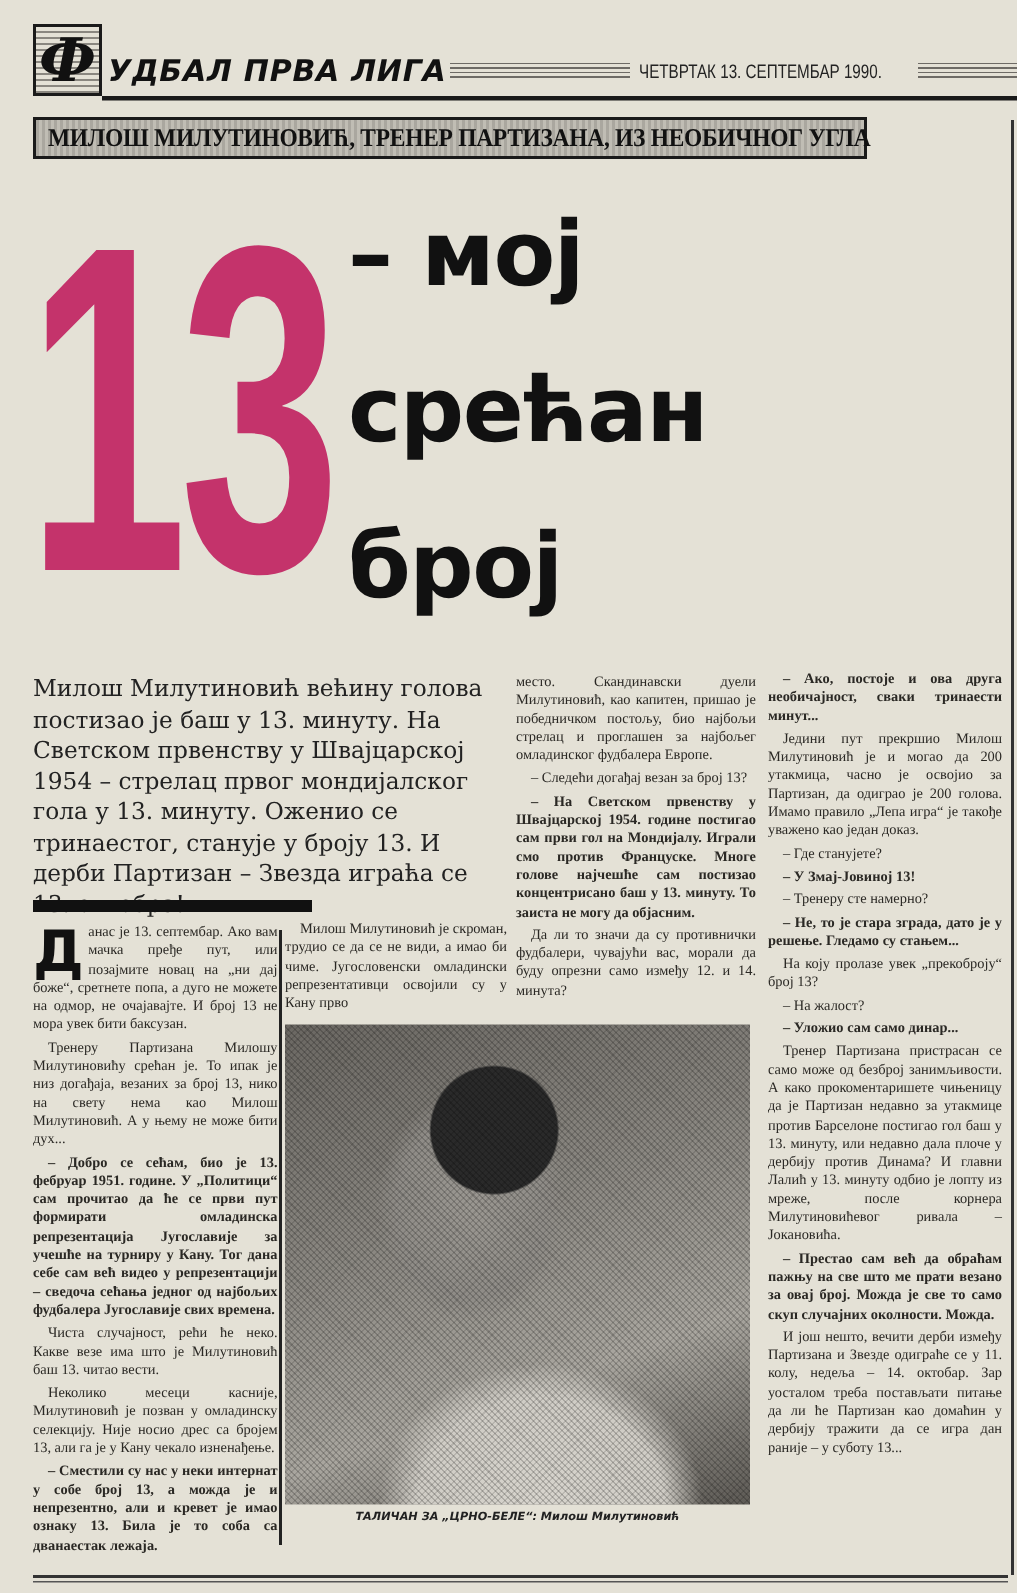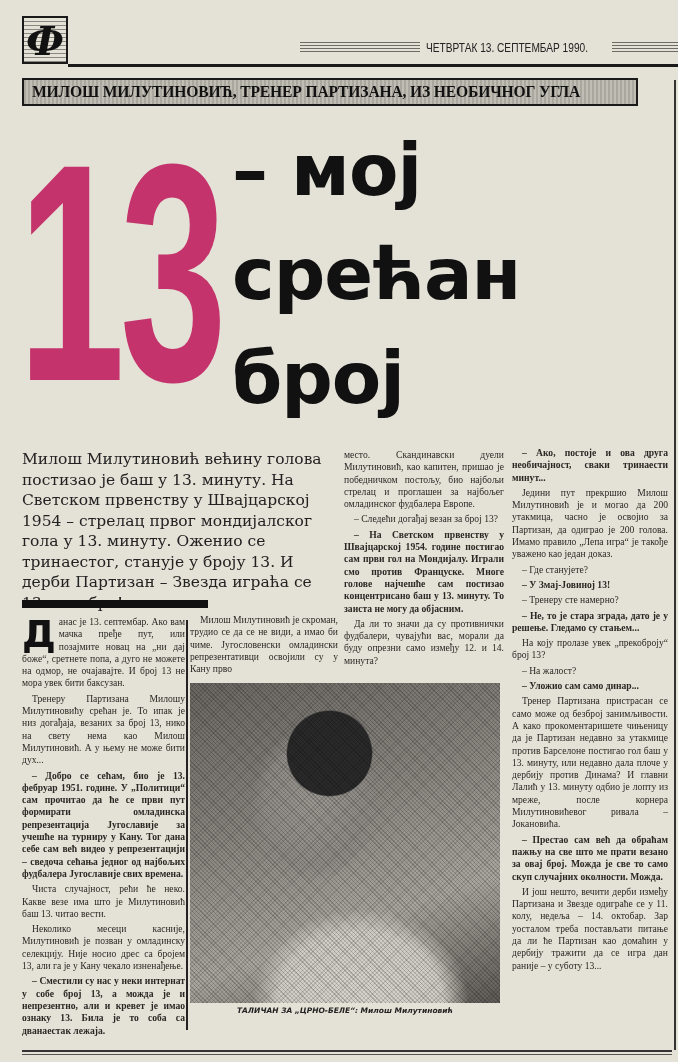--- a/index.html
+++ b/index.html
@@ -36,21 +36,21 @@
   .date {
     position: absolute; left: 404px; top: 24px;
     font-family: "Liberation Sans", sans-serif; font-size: 13px;
     transform: scaleX(0.78); transform-origin: left center; color: #222;
     white-space: nowrap;
   }
   .mast-rule { position: absolute; left: 46px; top: 48px; width: 610px; height: 3px; background: #1a1a1a; }
 
   
   .kicker {
-    position: absolute; left: 22px; top: 78px; width: 616px; height: 28px;
+    position: absolute; left: 22px; top: 78px; width: 556px; height: 28px;
     border: 2px solid #1a1a1a;
     background: repeating-linear-gradient(90deg, #aaa79f 0 2px, #c0bdb4 2px 4px);
     display: flex; align-items: center; padding-left: 8px;
   }
   .kicker span {
     font-family: "Liberation Serif", serif; font-weight: bold; font-size: 17px;
     letter-spacing: -0.2px; color: #111; white-space: nowrap;
     transform: scaleX(0.92); transform-origin: left center; display: inline-block;
   }
   .right-frame { position: absolute; left: 674px; top: 80px; width: 4px; height: 970px; border-left: 2px solid #333; }
@@ -58,21 +58,21 @@
   
   .big13 {
     position: absolute; left: 18px; top: 118px;
     font-family: "Liberation Sans", sans-serif; font-weight: bold;
     font-size: 310px; line-height: 1; color: #c4336b;
     transform: scaleX(0.62); transform-origin: left top; letter-spacing: -8px;
   }
   .headline {
     position: absolute; left: 232px; top: 118px;
     font-family: "DejaVu Sans", sans-serif; font-weight: bold;
-    font-size: 72px; line-height: 104px; color: #111; letter-spacing: -1px;
+    font-size: 60px; line-height: 104px; color: #111; letter-spacing: -1px;
   }
   .headline div { white-space: nowrap; }
 
   
   .lead {
     position: absolute; left: 22px; top: 449px; width: 315px;
     font-family: "DejaVu Serif", serif; font-size: 15.5px; line-height: 20.5px;
     color: #222;
   }
   .lead-bar { position: absolute; left: 22px; top: 600px; width: 186px; height: 8px; background: #111; }
@@ -117,20 +117,21 @@
 </style>
 </head>
 <body>
 
 <div class="page">
 
   <div class="masthead">
     <div class="phi-box">
       <span class="phi">Ф</span>
     </div>
+    <div class="section-title">УДБАЛ ПРВА ЛИГА</div>
     <div class="mast-lines l1"></div>
     <div class="date">ЧЕТВРТАК 13. СЕПТЕМБАР 1990.</div>
     <div class="mast-lines l2"></div>
     <div class="mast-rule"></div>
   </div>
 
   <div class="kicker">
     <span>МИЛОШ МИЛУТИНОВИЋ, ТРЕНЕР ПАРТИЗАНА, ИЗ НЕОБИЧНОГ УГЛА</span>
   </div>
   <div class="right-frame"></div>

